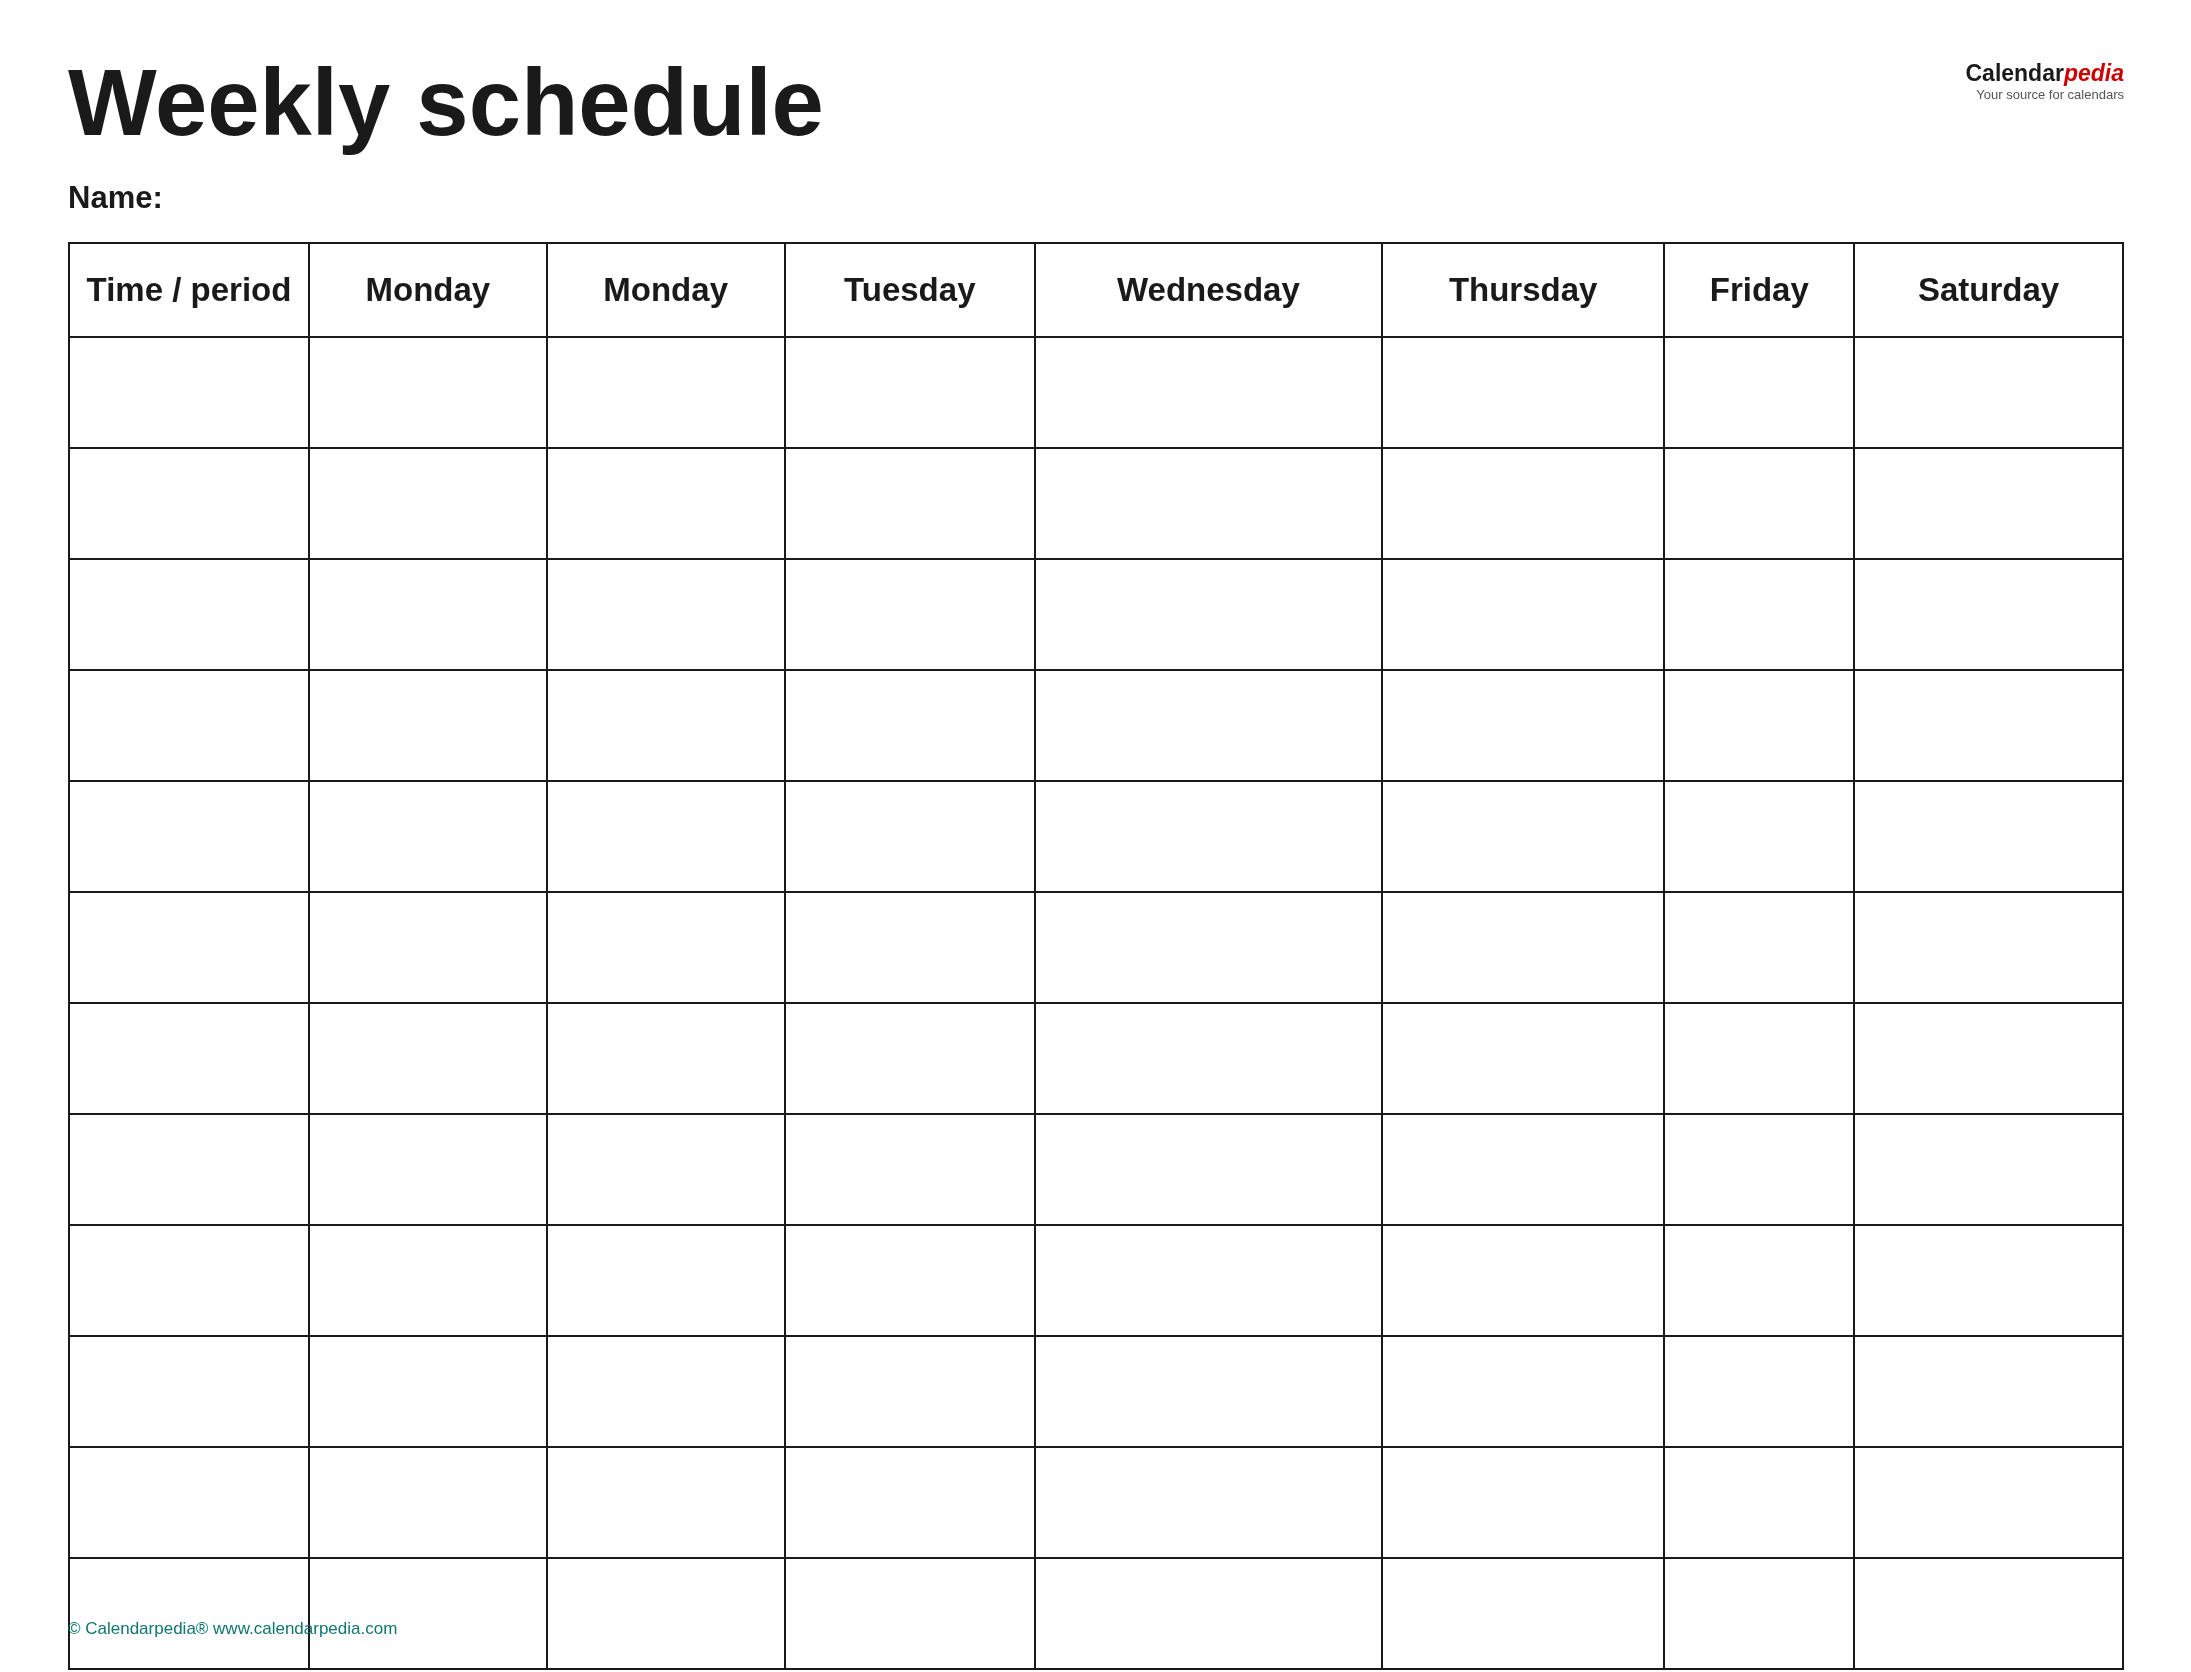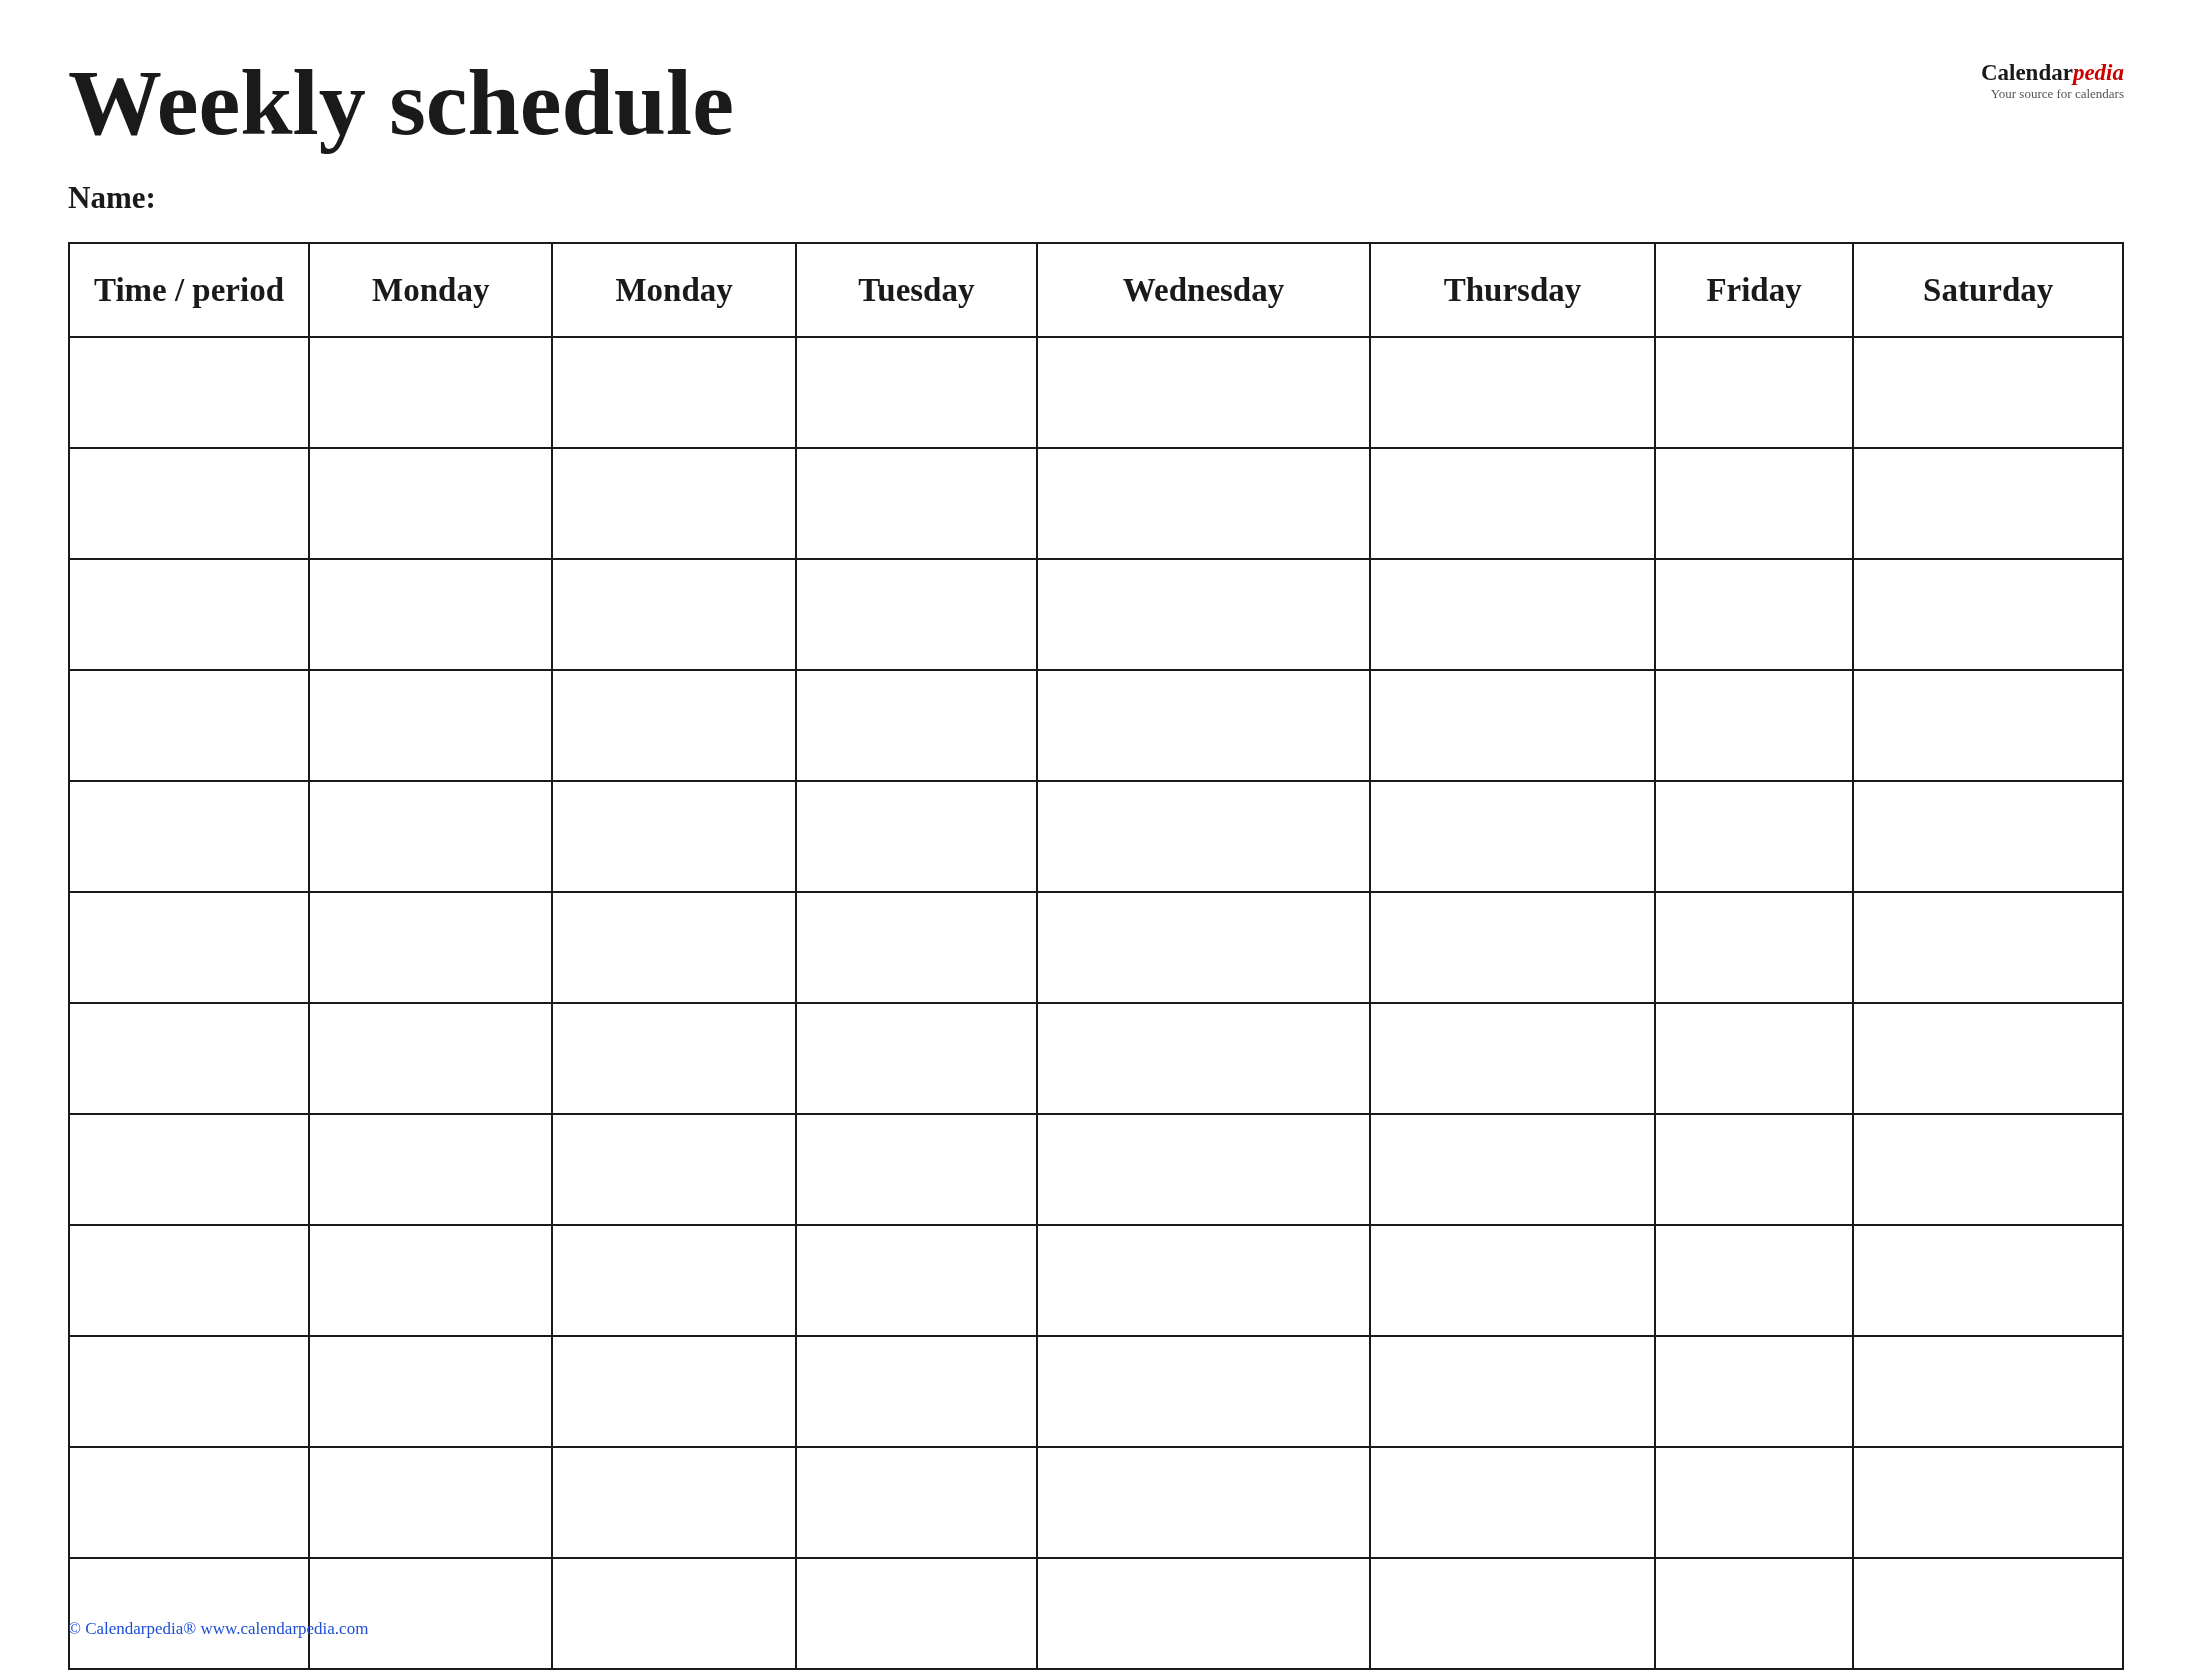--- a/index.html
+++ b/index.html
@@ -16,21 +16,20 @@
       position: relative;
       overflow: hidden;
     }
 
     .page {
       width: 2192px;
       height: 1673px;
       background: #ffffff;
       padding: 51px 68px 43px 68px;
       position: relative;
-      font-family: Liberation Serif, serif;
     }
 
     .header {
       display: flex;
       justify-content: space-between;
       align-items: flex-start;
       margin-bottom: 26px;
     }
 
     .title {
@@ -118,21 +117,21 @@
     .schedule-table td.time-cell {
       width: 240px;
       border-right: 2.6px solid #1a1a1a;
     }
 
     .footer {
       position: absolute;
       bottom: 34px;
       left: 68px;
       font-size: 17px;
-      color: #1d4ed8;
+      color: #0f766e;
     }
   </style>
 </head>
 <body>
 
 <div class="page">
   <div class="header">
     <h1 class="title">Weekly schedule</h1>
     <div class="logo-area">
       <div class="logo-text">

